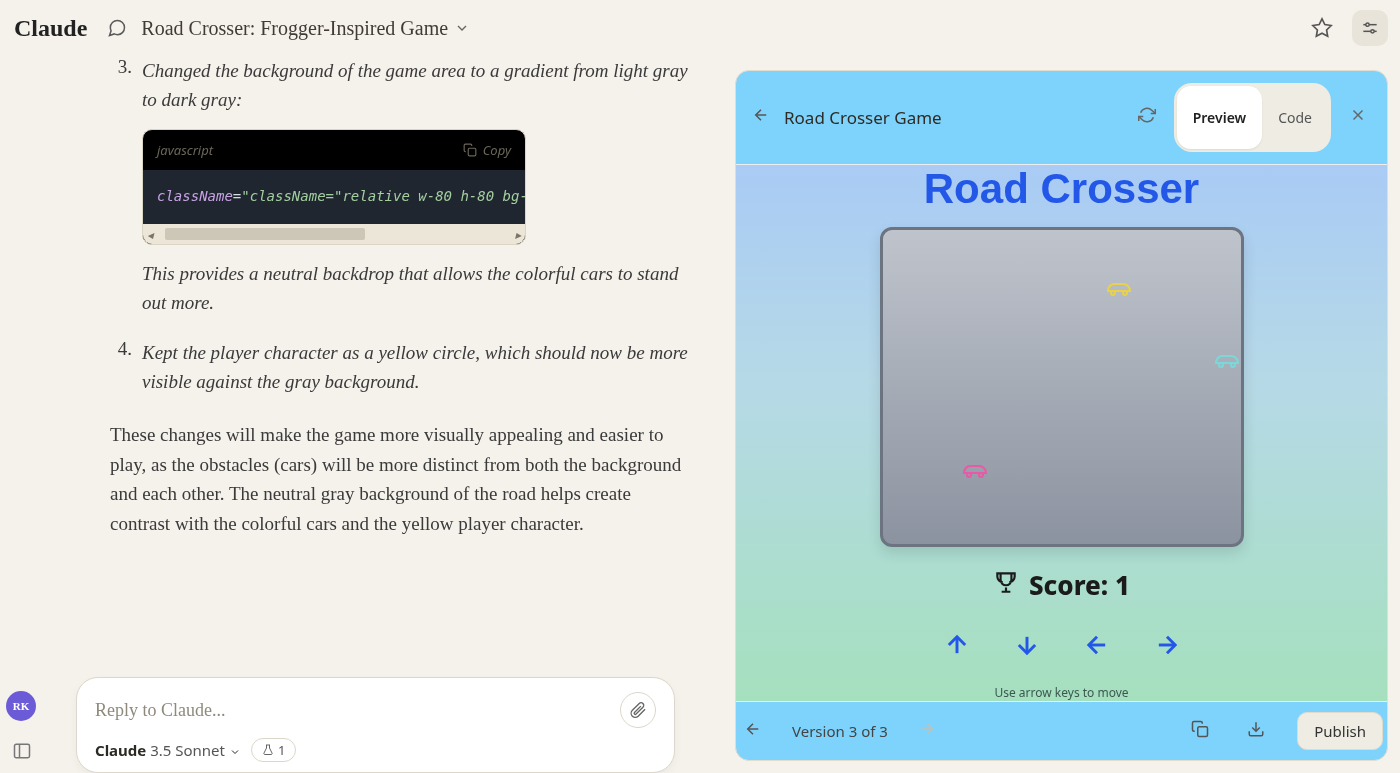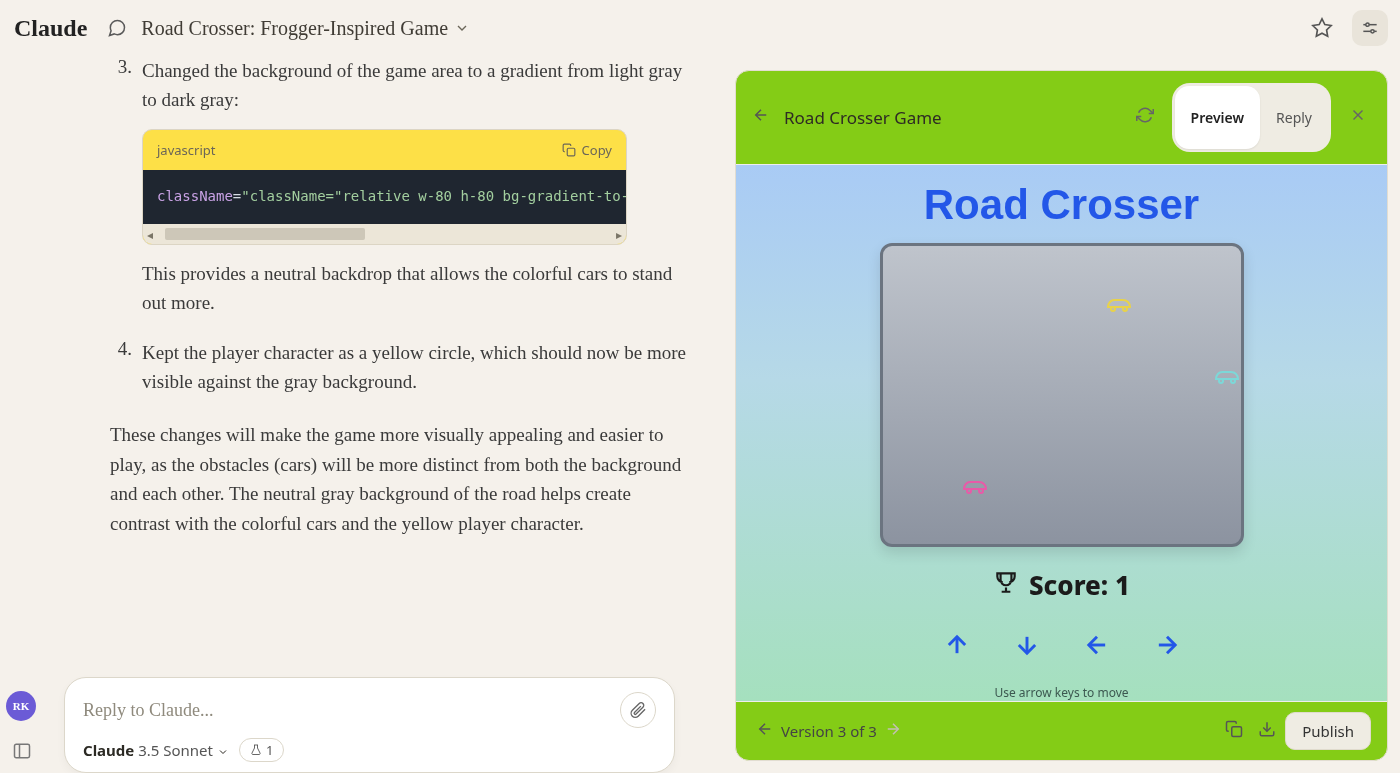--- a/index.html
+++ b/index.html
@@ -24,66 +24,66 @@
   .conversation-title { font-size: 20px; color:#403c35; }
   .spacer { flex: 1; }
   .icon-btn { width:36px; height:36px; border-radius:10px; display:inline-flex; align-items:center; justify-content:center; color:#555; cursor:pointer; }
   .icon-btn.filled { background:#e9e4da; }
   .main { display:flex; height: calc(773px - 56px); }
   .left-col { width: 735px; display:flex; flex-direction:column; position:relative; }
   .chat-scroll { padding: 0 40px 0 110px; overflow:hidden; }
   .ol { list-style: none; }
   .li { display:flex; gap:10px; margin-bottom: 20px; }
   .li-num { font-size:19px; color:#3a3a3a; width:22px; text-align:right; flex-shrink:0; }
-  .li-body { font-size:19px; line-height:1.55; color:#3a3a3a; }
-  .codeblock { margin-top:14px; width:485px; border-radius:10px; overflow:hidden; border:1px solid #dcd5c4; background:#fde047; }
+  .li-body { font-size:19px; line-height:1.55; color:#3a3a3a;font-style:italic; }
+  .codeblock { margin-top:14px; width:384px; border-radius:10px; overflow:hidden; border:1px solid #dcd5c4; background:#000000; }
   .codeblock-head { display:flex; align-items:center; justify-content:space-between; padding:10px 14px; font-family: ui-sans-serif, system-ui, sans-serif; font-size:13px; color:#6b6658; }
   .copy-action { display:flex; align-items:center; gap:6px; cursor:pointer; color:#6b6658; }
   .codeblock-body { background:#1f2630; color:#d6dce3; font-family: ui-monospace, Menlo, Consolas, monospace; font-size:14px; padding:16px 14px; white-space: nowrap; overflow:hidden; }
   .code-key { color:#c9a2e5; }
   .code-str { color:#a3cf9f; }
   .h-scroll { background:#ece6d8; height:20px; position:relative; }
   .h-scroll .thumb { position:absolute; left:22px; top:4px; width:200px; height:12px; background:#cdc7b8; border-radius:2px; }
   .h-scroll .arrow { position:absolute; top:2px; font-size:12px; color:#7a7566; }
   .h-scroll .arrow.l { left:4px; }
   .h-scroll .arrow.r { right:4px; }
   .para { font-size:19px; line-height:1.55; color:#3a3a3a; margin-bottom:20px;margin-top:24px; }
-  .composer-wrap { position:absolute; bottom:0; left:64px; right:60px; }
+  .composer-wrap { position:absolute; bottom:0; left:76px; right:60px; }
   .composer { background:#fff; border:1px solid #dcd7ca; border-radius:22px; padding:14px 18px 10px 18px; box-shadow: 0 4px 10px rgba(0,0,0,0.04); }
   .composer-row1 { display:flex; align-items:center; justify-content:space-between; }
   .composer-placeholder { font-size:18px; color:#8f8a7d; font-family: ui-serif, Georgia, serif; }
   .attach-btn { width:36px; height:36px; border:1px solid #dcd7ca; border-radius:50%; display:flex; align-items:center; justify-content:center; cursor:pointer; color:#666; }
   .composer-row2 { display:flex; align-items:center; gap:10px; margin-top:10px; font-family: ui-sans-serif, system-ui, sans-serif; }
   .model-name { font-size:15px;text-align:right; }
   .model-name b { font-weight:700; color:#2c2a24; }
   .pill { display:inline-flex; align-items:center; gap:4px; border:1px solid #dcd7ca; border-radius:12px; padding:2px 10px; font-size:13px; color:#555; }
   .avatar { position:absolute; left:6px; bottom:52px; width:30px; height:30px; border-radius:50%; background:#6b5bd6; color:#fff; display:flex; align-items:center; justify-content:center; font-size:11px; font-family: ui-sans-serif; font-weight:600; }
   .sidebar-toggle { position:absolute; left:10px; bottom:10px; width:24px; height:24px; display:flex; align-items:center; justify-content:center; color:#777; cursor:pointer; }
 
   
   .right-col { flex:1; padding: 14px 12px 12px 0; }
-  .artifact-panel { background:#84cc16; border:1px solid #e2ddd1; border-radius:14px; height:100%; display:flex; flex-direction:column; overflow:hidden; font-family: ui-sans-serif, system-ui, sans-serif; }
+  .artifact-panel { background:#7dd3fc; border:1px solid #e2ddd1; border-radius:14px; height:100%; display:flex; flex-direction:column; overflow:hidden; font-family: ui-sans-serif, system-ui, sans-serif; }
   .artifact-head { display:flex; align-items:center; gap:14px; padding:12px 16px; border-bottom:1px solid #eee; }
   .back-arrow { cursor:pointer; color:#555; }
   .artifact-title { font-size:17px; color:#2e2b24; }
   .seg { display:flex; background:#efece3; border-radius:18px; padding:3px; }
   .seg button { border:none; background:transparent; padding:22px 16px; border-radius:14px; font-size:14px; cursor:pointer; color:#555; font-family:inherit; }
   .seg button.active { background:#fff; color:#222; font-weight:600; box-shadow:0 1px 2px rgba(0,0,0,0.08); }
   .refresh-btn, .close-btn { cursor:pointer; color:#666; padding:4px; }
   .preview-body { flex:1; overflow:hidden; }
-  .game-wrap { width:100%; height:100%; background:linear-gradient(to bottom, #a9cbf5 0%, #b6d9e7 40%, #a5e0be 100%); display:flex; flex-direction:column; align-items:center; padding-top:16px; }
+  .game-wrap { width:100%; height:100%; background:linear-gradient(to bottom, #a9cbf5 0%, #b6d9e7 40%, #a5e0be 100%); display:flex; flex-direction:column; align-items:center; padding-top:0; }
   .game-title { font-size:42px; font-weight:800; color:#2357e8; font-family: ui-sans-serif, "Segoe UI", Arial, sans-serif; }
   .game-board { position:relative; margin-top:14px; width:364px; height:364px; border:3px solid #6b7480; border-radius:12px; background:linear-gradient(to bottom, #bfc4cc, #8c93a0); box-shadow: 0 6px 14px rgba(0,0,0,0.12); overflow:hidden; }
   .car { position:absolute; font-size:20px; }
   .player-dot { position:absolute; width:26px; height:26px; border-radius:50%; background:#f2c417; }
   .score-row { margin-top:20px; display:flex; align-items:center; gap:10px; font-size:26px; font-weight:800; color:#1b1b1b; }
   .arrows-row { margin-top:28px; display:flex; gap:42px; }
   .arrows-row .akey { color:#2357e8; cursor:pointer; }
   .hint-text { margin-top:20px; font-size:12px; color:#3c5850; }
-  .artifact-foot { border-top:1px solid #eee; padding:10px 16px; display:flex; align-items:center; gap:3px; }
+  .artifact-foot { border-top:1px solid #eee; padding:10px 4px; display:flex; align-items:center; gap:26px; }
   .ver-text { font-size:15px; color:#444; }
   .nav-arrow { cursor:pointer; color:#555; padding:4px; }
   .nav-arrow.dis { color:#c4c0b4; cursor:default; }
   .foot-spacer { flex:1; }
   .foot-icon { cursor:pointer; color:#555; padding:6px; }
   .publish-btn { background:#efece3; border:1px solid #e0dbcd; border-radius:10px; padding:8px 16px; font-size:15px; cursor:pointer; color:#333; font-family:inherit; }
 </style>
 </head>
 <body>
 
@@ -208,21 +208,21 @@
         <div class="spacer"></div>
         <span class="refresh-btn">
           <svg width="18" height="18" viewBox="0 0 24 24" fill="none" stroke="currentColor" stroke-width="2">
               <polyline points="23 4 23 10 17 10"></polyline>
               <polyline points="1 20 1 14 7 14"></polyline>
               <path d="M3.51 9a9 9 0 0 1 14.85-3.36L23 10M1 14l4.64 4.36A9 9 0 0 0 20.49 15"></path>
             </svg>
         </span>
         <div class="seg">
           <button class="active">Preview</button>
-          <button>Reply</button>
+          <button>Code</button>
         </div>
         <span class="close-btn">
           <svg width="18" height="18" viewBox="0 0 24 24" fill="none" stroke="currentColor" stroke-width="2">
               <line x1="18" y1="6" x2="6" y2="18"></line>
               <line x1="6" y1="6" x2="18" y2="18"></line>
             </svg>
         </span>
       </div>
 
       <div class="preview-body">

